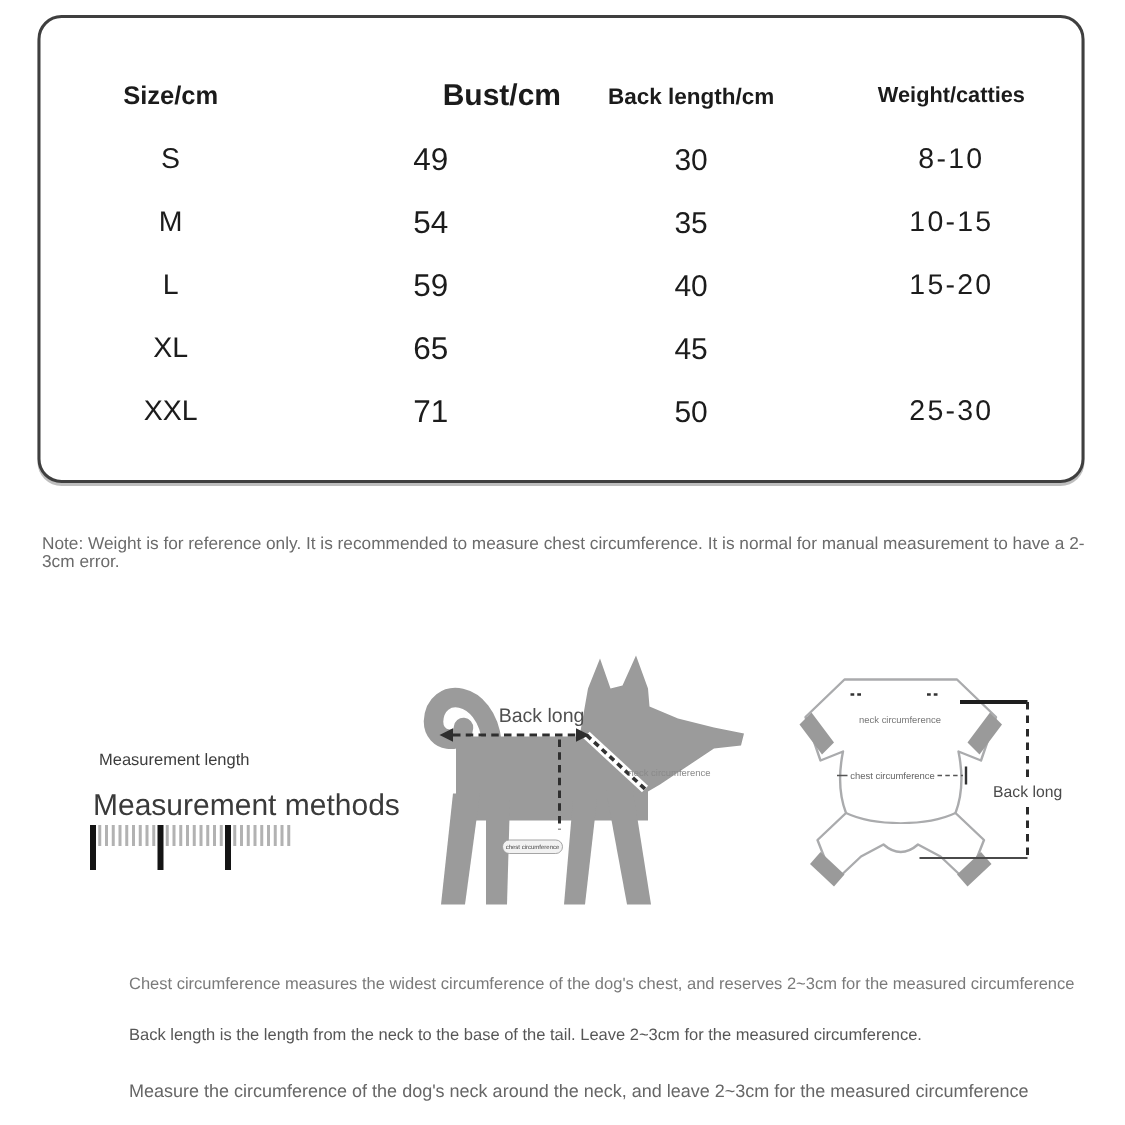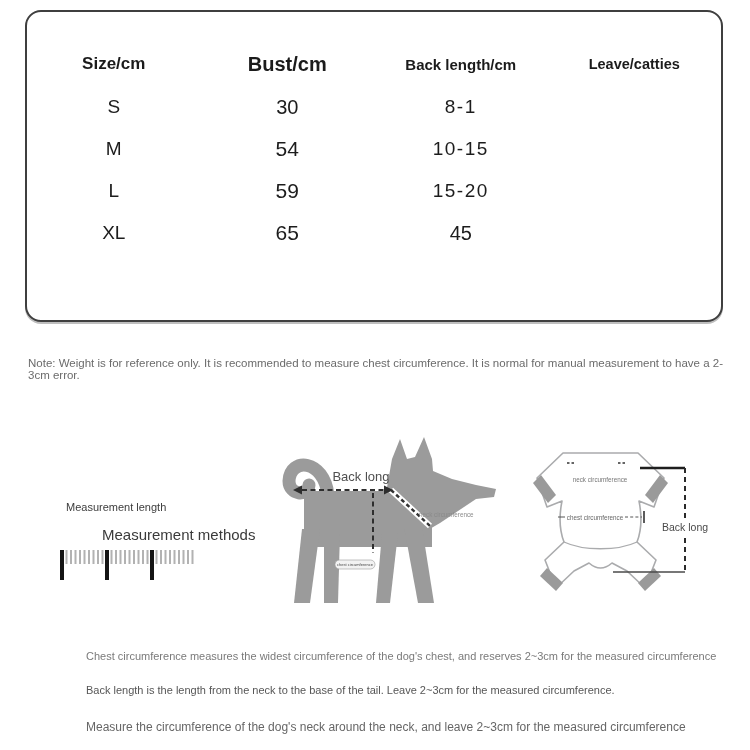--- a/index.html
+++ b/index.html
@@ -10,34 +10,34 @@
   
   .size-card {
     position:absolute; left:25px; top:10px; width:698px; height:312px;
     border:2px solid #3f3f3f; border-radius:16px; background:#fff;
     box-shadow:0 2px 0 rgba(70,70,70,.35);
     padding-top:30px;
   }
   .trow { display:grid; grid-template-columns:1fr 1fr 1fr 1fr; align-items:center; text-align:center; height:42px; }
   .trow.thead { height:44px; }
   .thead .h1 { font-size:17px; font-weight:600; color:#1b1b1b; }
-  .thead .h2 { font-size:20px; font-weight:600; color:#1b1b1b; }
+  .thead .h2 { font-size:20px; font-weight:600; color:#1b1b1b;text-align:right; }
   .thead .h3 { font-size:15px; font-weight:600; color:#1b1b1b; }
   .thead .h4 { font-size:14.5px; font-weight:600; color:#1b1b1b; }
   .cell-size   { font-size:19px; font-weight:500; }
   .cell-bust   { font-size:21px; font-weight:500; }
   .cell-back   { font-size:20px; font-weight:500; }
   .cell-weight { font-size:19px; font-weight:500; letter-spacing:1.5px; }
 
   
   .note { position:absolute; left:28px; top:357px; width:705px; font-size:11.5px; color:#6b6b6b; }
 
   
   .mm-title-small { position:absolute; left:66px; top:501px; font-size:11px; color:#3c3c3c; }
-  .mm-title-large { position:absolute; left:62px; top:526px; font-size:15px; color:#3a3a3a;margin-left:40px; }
+  .mm-title-large { position:absolute; left:62px; top:526px; font-size:20px; color:#3a3a3a; }
   .ruler  { position:absolute; left:58px;  top:548px; }
   .dogsvg { position:absolute; left:280px; top:433px; }
   .garsvg { position:absolute; left:515px; top:430px; }
   svg text { font-family:"Liberation Sans", sans-serif; }
 
   
   .fn { position:absolute; left:58px; width:670px;margin-left:28px; }
   .fn1 { top:650px; font-size:11px;   color:#7a7a7a; }
   .fn2 { top:684px; font-size:11px; color:#565656; }
   .fn3 { top:720px; font-size:12px;   color:#666666; }
@@ -45,42 +45,51 @@
 </head>
 <body>
 
 <div class="page">
 
   <div class="size-card">
     <div class="trow thead">
       <div class="h1">Size/cm</div>
       <div class="h2">Bust/cm</div>
       <div class="h3">Back length/cm</div>
-      <div class="h4">Leave/catties</div>
+      <div class="h4">Weight/catties</div>
     </div>
 
     <div class="trow">
       <div class="cell-size">S</div>
+      <div class="cell-bust">49</div>
       <div class="cell-back">30</div>
-      <div class="cell-weight">8-1</div>
+      <div class="cell-weight">8-10</div>
     </div>
     <div class="trow">
       <div class="cell-size">M</div>
       <div class="cell-bust">54</div>
+      <div class="cell-back">35</div>
       <div class="cell-weight">10-15</div>
     </div>
     <div class="trow">
       <div class="cell-size">L</div>
       <div class="cell-bust">59</div>
+      <div class="cell-back">40</div>
       <div class="cell-weight">15-20</div>
     </div>
     <div class="trow">
       <div class="cell-size">XL</div>
       <div class="cell-bust">65</div>
       <div class="cell-back">45</div>
+    </div>
+    <div class="trow">
+      <div class="cell-size">XXL</div>
+      <div class="cell-bust">71</div>
+      <div class="cell-back">50</div>
+      <div class="cell-weight">25-30</div>
     </div>
   </div>
 
   <div class="note">Note: Weight is for reference only. It is recommended to measure chest circumference. It is normal for manual measurement to have a 2-3cm error.</div>
 
   <div class="mm-title-small">Measurement length</div>
   <div class="mm-title-large">Measurement methods</div>
 
   <svg class="ruler" width="140" height="38" viewBox="0 0 140 38">
     <line x1="3" y1="9" x2="138" y2="9" stroke="#b2b2b2" stroke-width="14" stroke-dasharray="2 2.5"></line>

